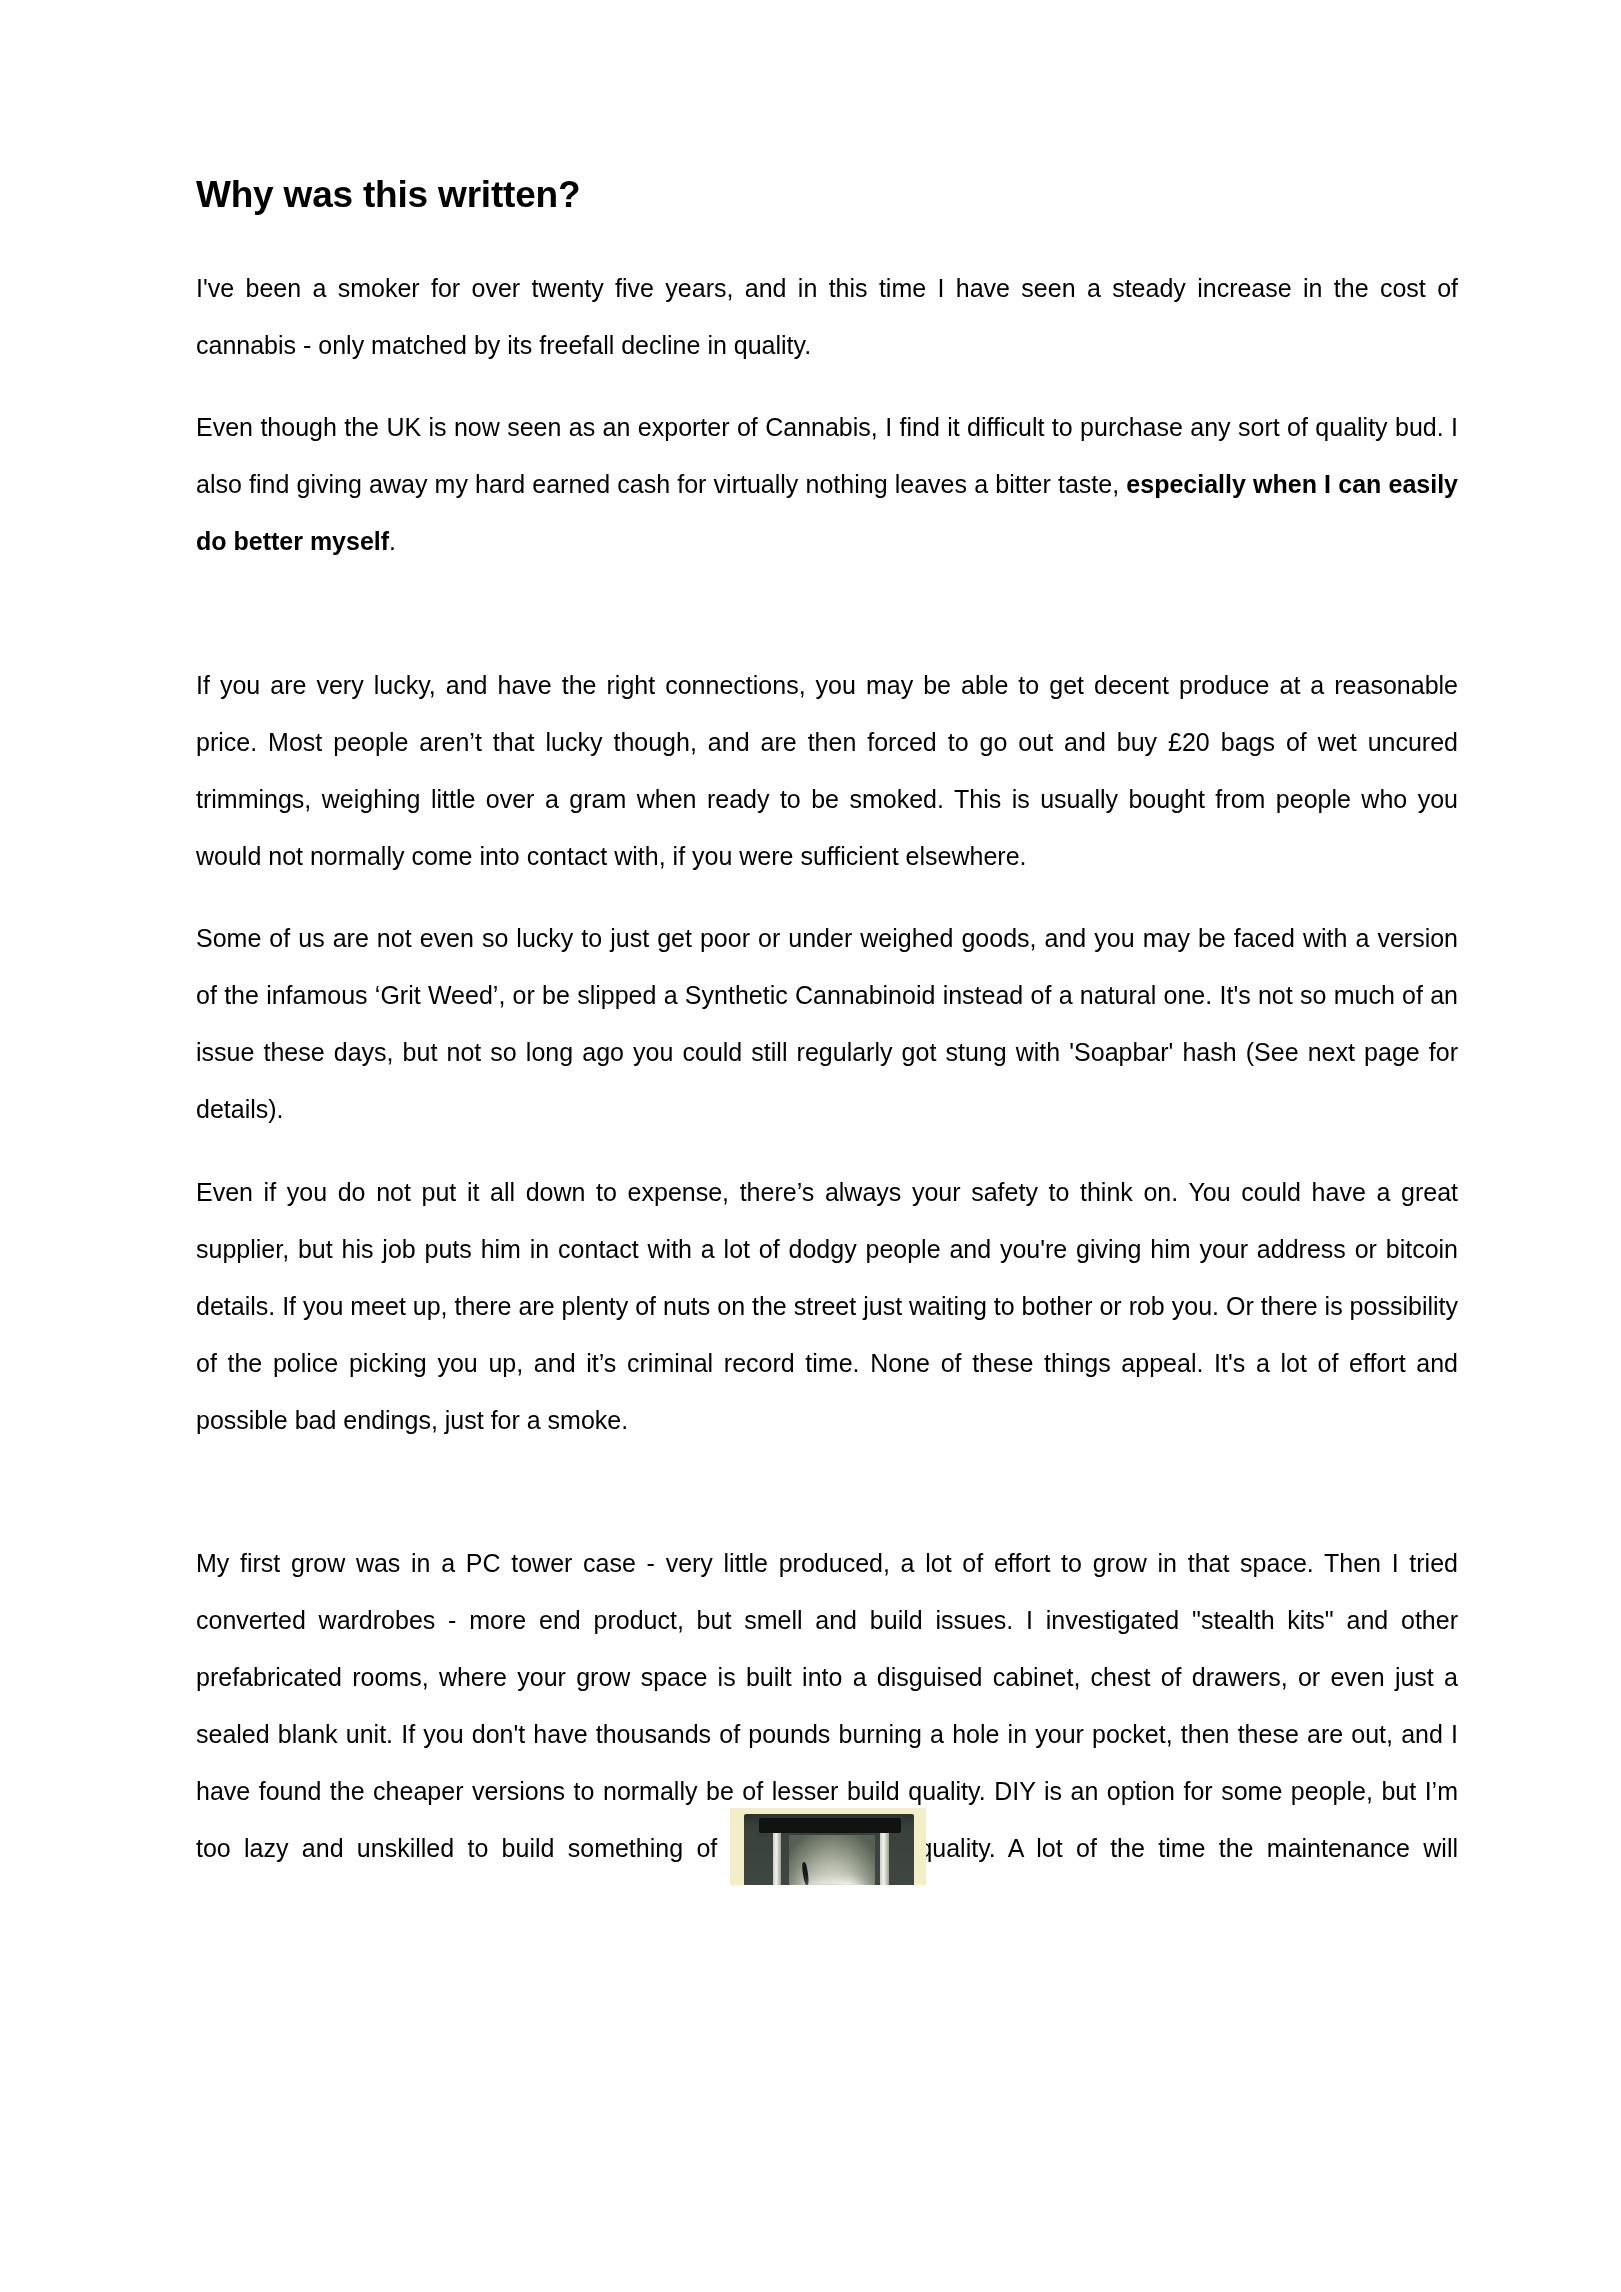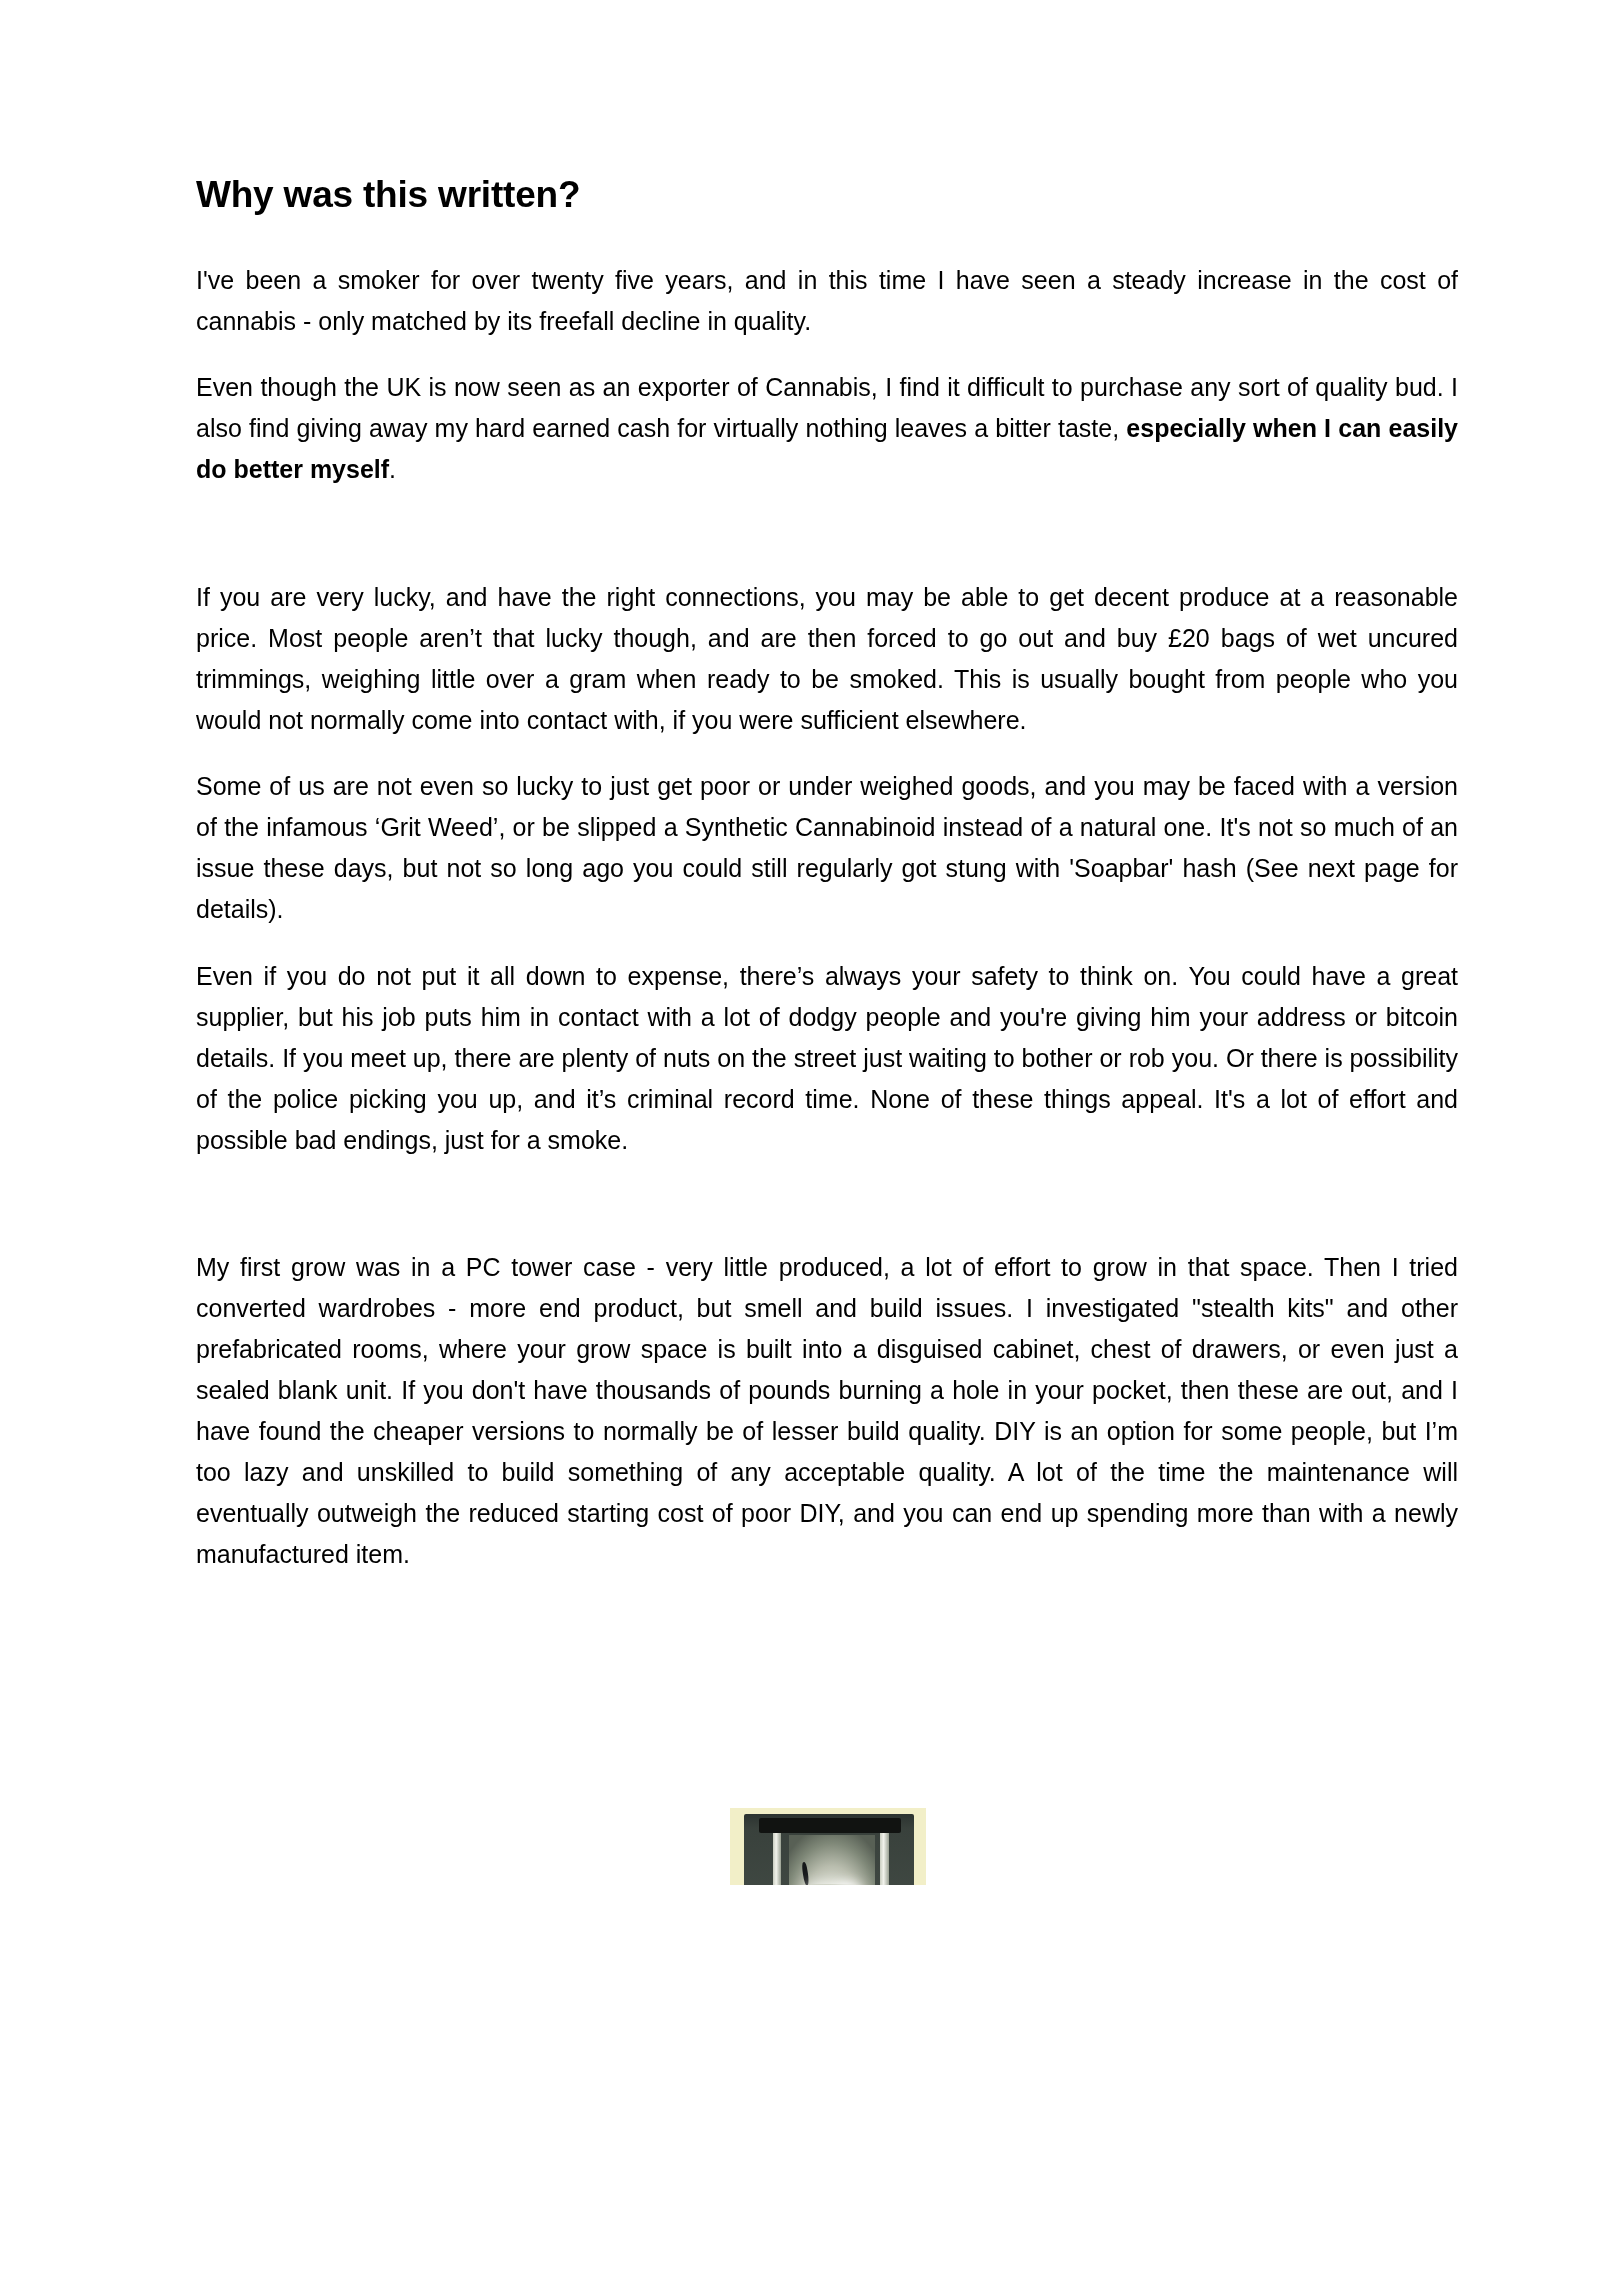--- a/index.html
+++ b/index.html
@@ -31,21 +31,21 @@
     font-family: "Liberation Sans", sans-serif;
     font-size: 37px;
     font-weight: bold;
     line-height: 1.15;
     letter-spacing: -0.2px;
     margin: 0 0 43px 0;
     color: #000000;
   }
   .para {
     font-size: 25px;
-    line-height: 41px;
+    line-height: 57px;
     text-align: justify;
     text-justify: inter-word;
     margin: 0 0 25.5px 0;
     color: #000000;
     hyphens: none;
   }
   .para:last-of-type {
     margin-bottom: 0;
   }
   .para b, .para strong {

